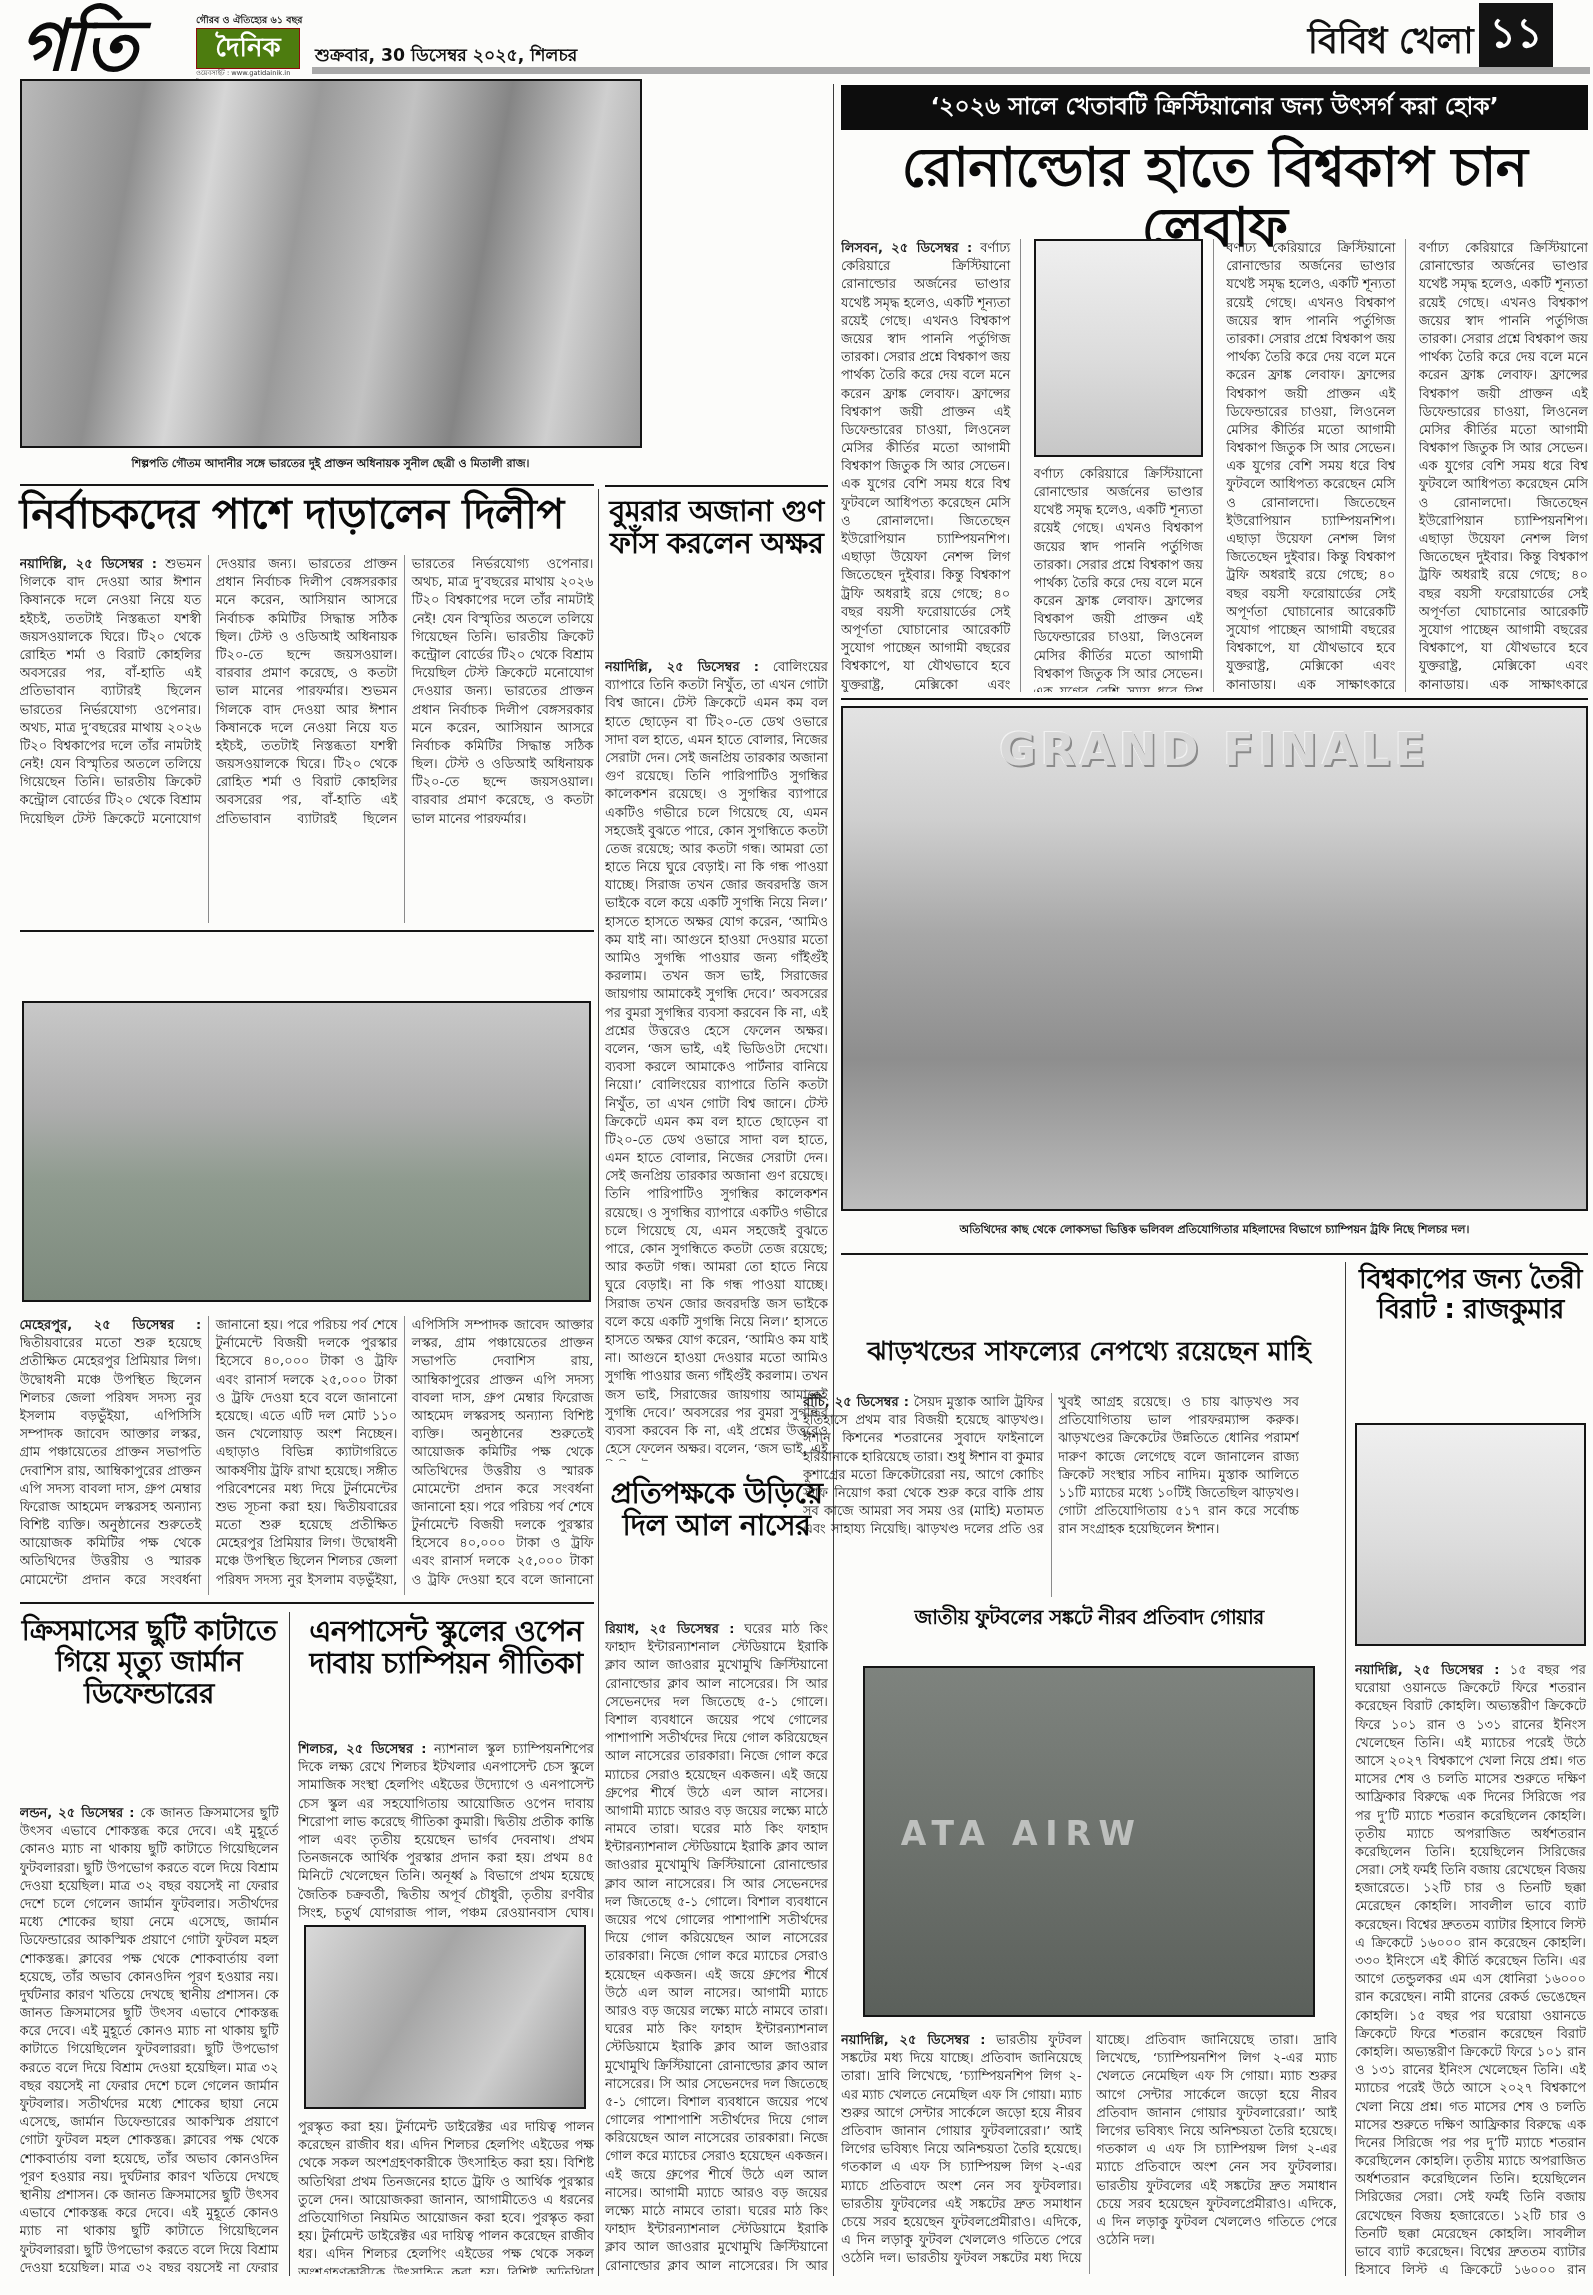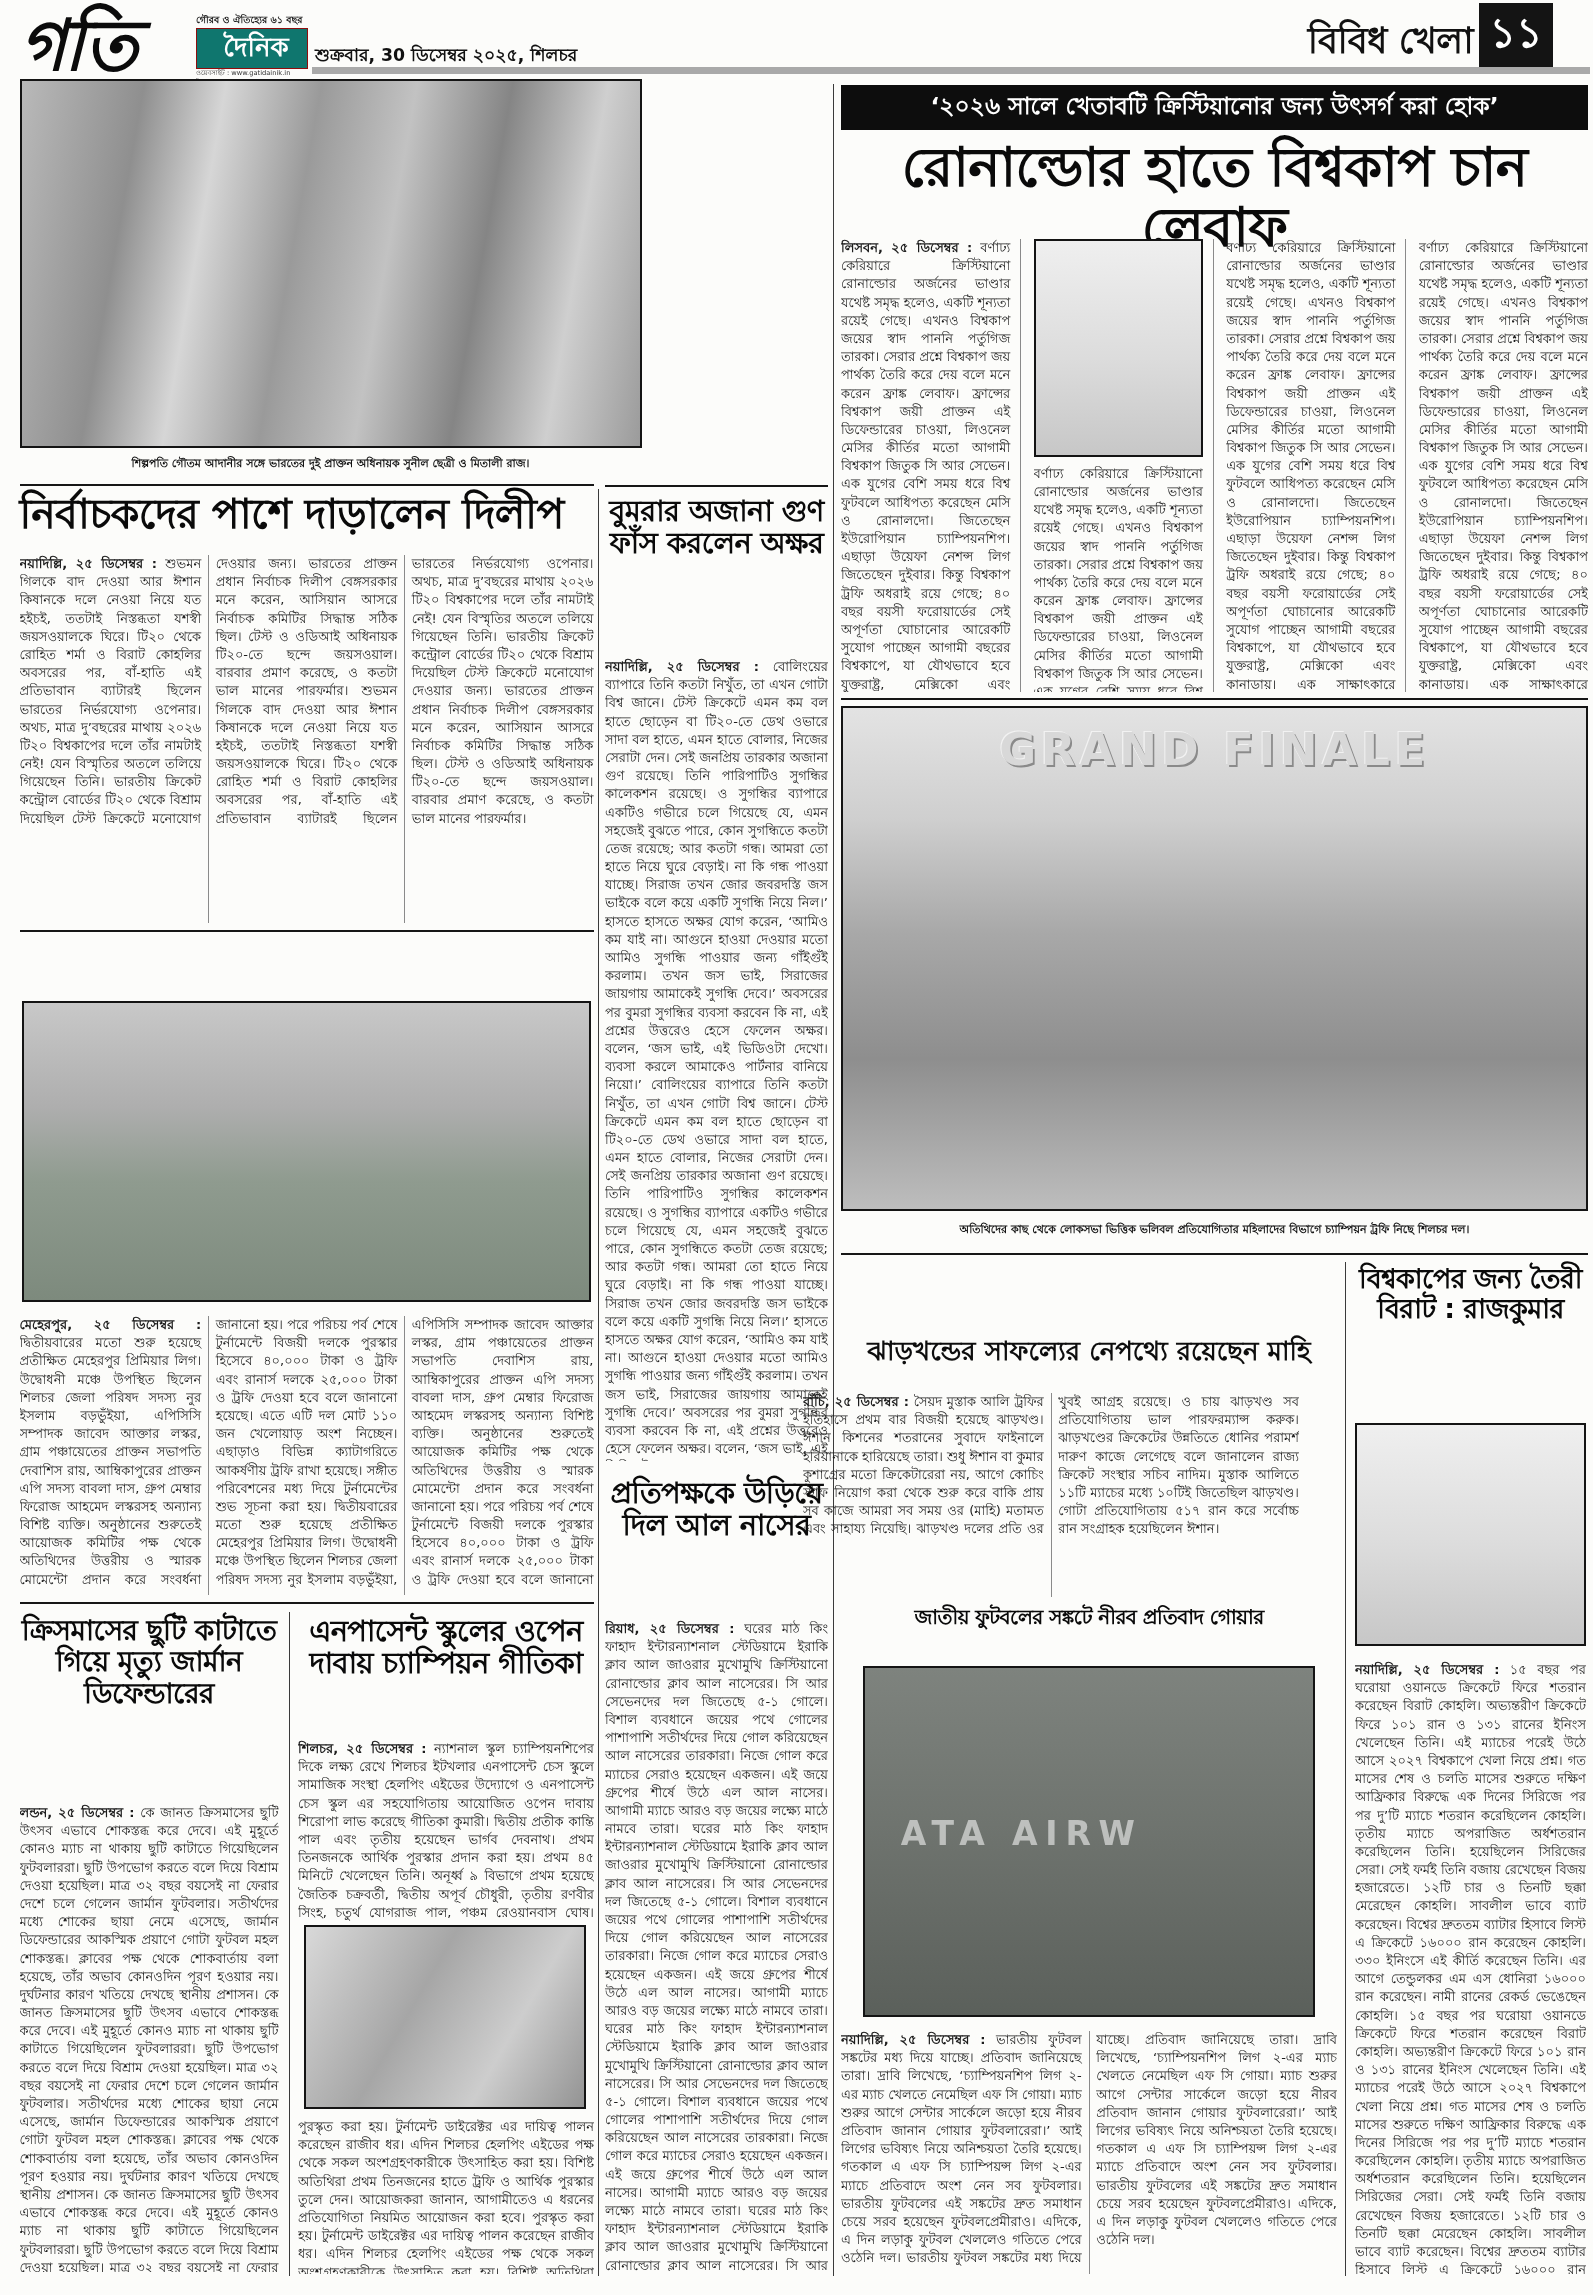--- a/index.html
+++ b/index.html
@@ -6,22 +6,22 @@
   .page{
     position:relative; width:1594px; height:2295px;
     background:#fcfcfa; color:#111;
     font-family:"DejaVu Sans", sans-serif;
     overflow:hidden;
   }
   .abs{position:absolute;}
   
   .logo{font-size:71px;font-weight:800;font-style:italic;line-height:1;letter-spacing:-2.2px;color:#0b0b0b;}
   .brand-tag{font-size:9.5px;font-weight:bold;color:#222;}
-  .brand-box{background:#0f766e;color:#fff;font-size:26px;font-weight:800;
-    display:flex;align-items:center;justify-content:center;border:1.1px solid #8f0d0d;padding-left:8px;}
+  .brand-box{background:#4d7c0f;color:#fff;font-size:26px;font-weight:800;
+    display:flex;align-items:center;justify-content:center;border:1.1px solid #8f0d0d;}
   .brand-small{font-size:6.7px;color:#333;line-height:1.25;}
   .issue-date{font-size:17.3px;font-weight:700;}
   .section-title{font-size:36px;font-weight:800;letter-spacing:-0.6px;}
   .page-no-box{background:#141414;color:#fff;display:flex;align-items:center;justify-content:center;
     font-size:41px;font-weight:800;}
   .gray-bar{background:#a9a9a9;}
   
   .hline{background:#161616;}
   .vline{background:#3a3a3a;width:1.1px;}
   

